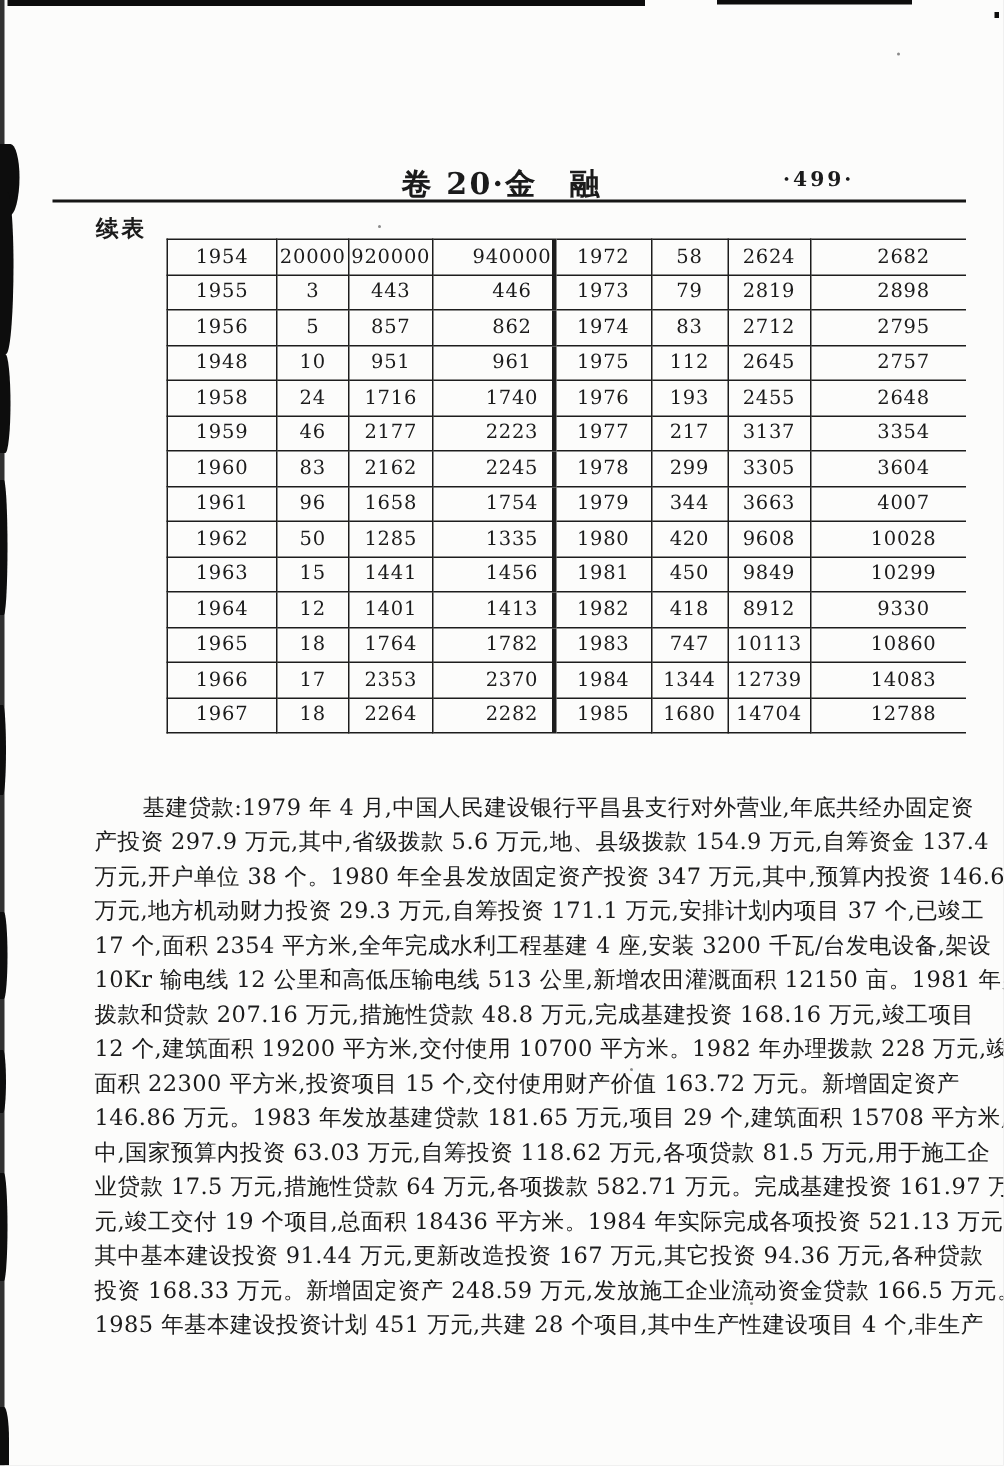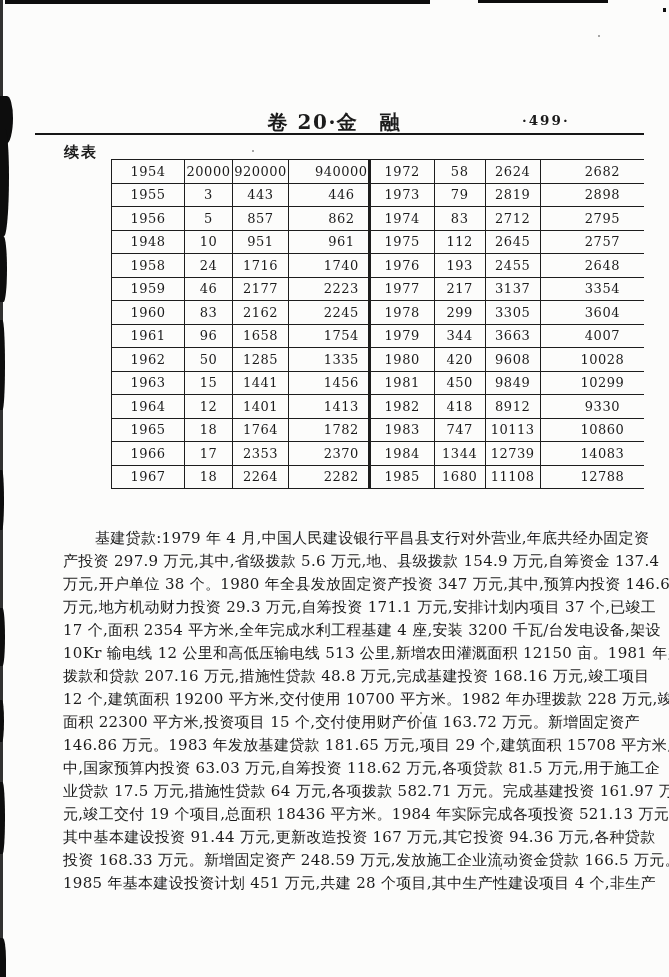--- a/index.html
+++ b/index.html
@@ -228,21 +228,21 @@
           <td>12739</td>
           <td>14083</td>
         </tr>
         <tr>
           <td>1967</td>
           <td>18</td>
           <td>2264</td>
           <td>2282</td>
           <td>1985</td>
           <td>1680</td>
-          <td>11108</td>
+          <td>14704</td>
           <td>12788</td>
         </tr>
       </tbody>
   </table>
 
   <div class="para">
       <div class="tline indent">基建贷款:1979 年 4 月,中国人民建设银行平昌县支行对外营业,年底共经办固定资</div>
       <div class="tline">产投资 297.9 万元,其中,省级拨款 5.6 万元,地、县级拨款 154.9 万元,自筹资金 137.4</div>
       <div class="tline">万元,开户单位 38 个。1980 年全县发放固定资产投资 347 万元,其中,预算内投资 146.6</div>
       <div class="tline">万元,地方机动财力投资 29.3 万元,自筹投资 171.1 万元,安排计划内项目 37 个,已竣工</div>

